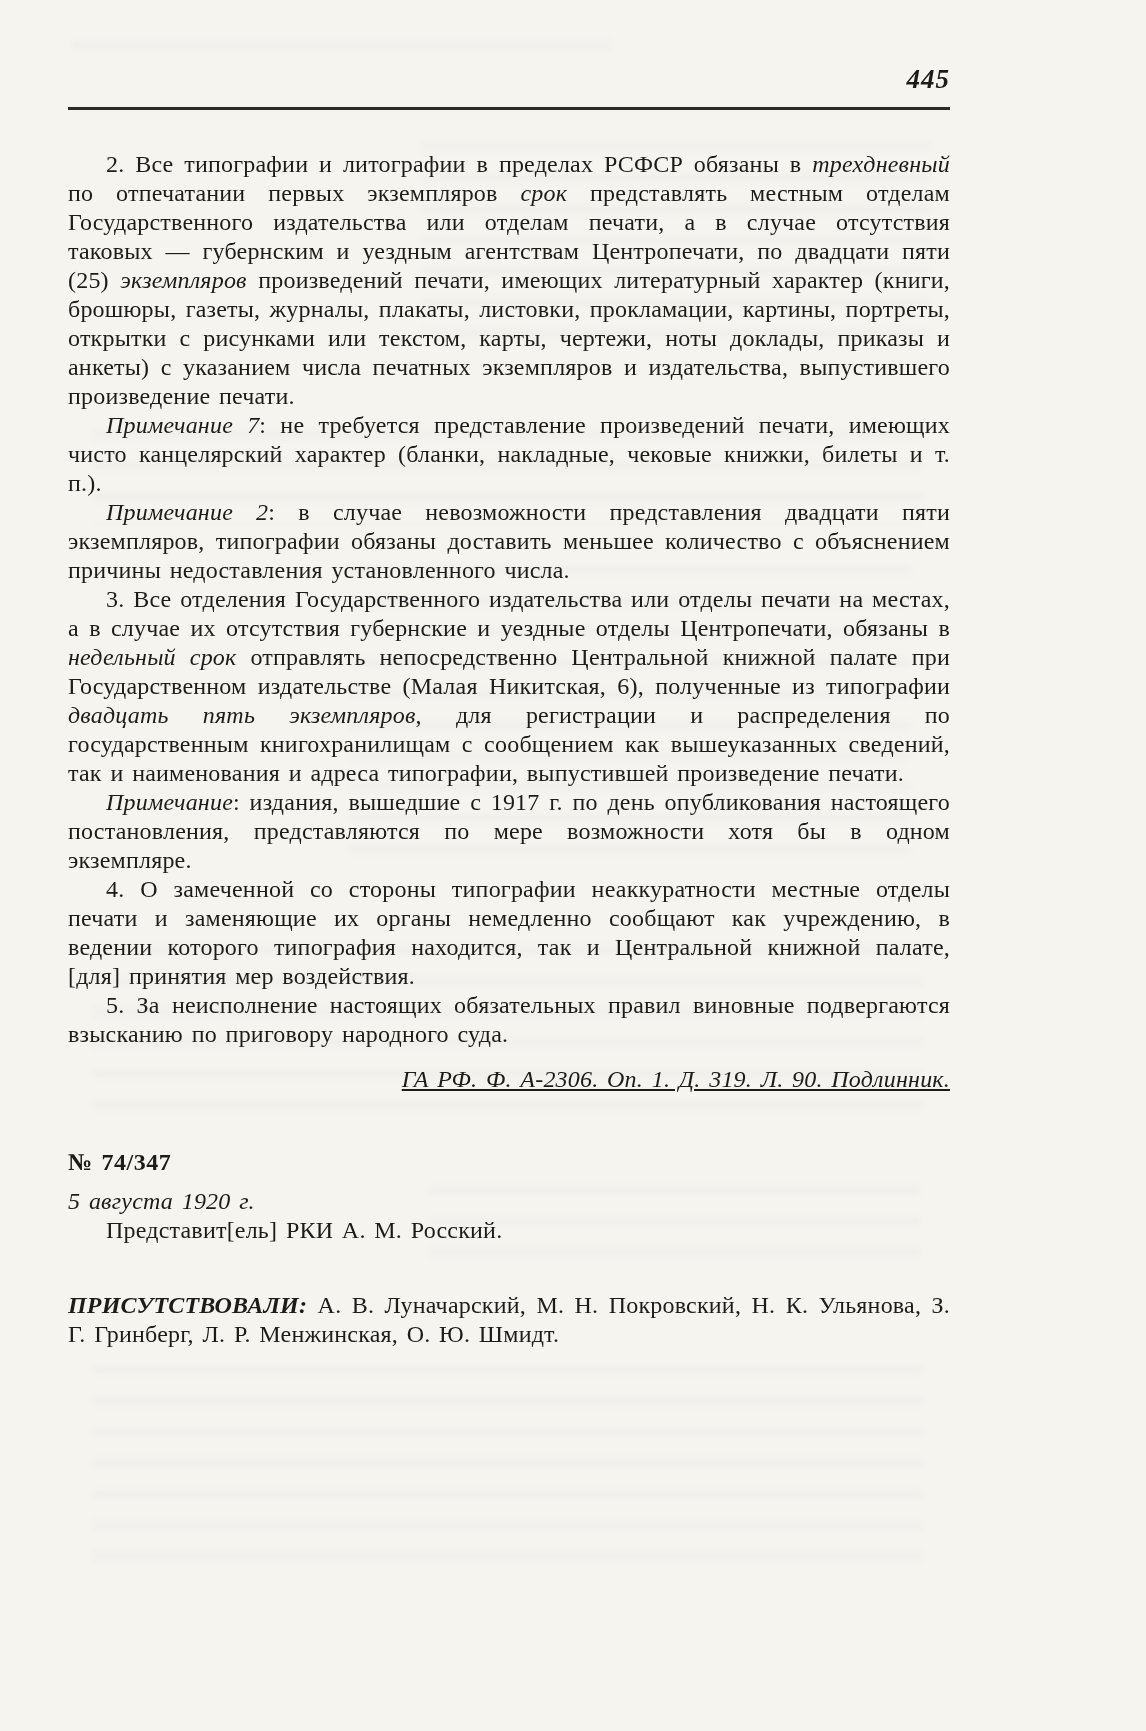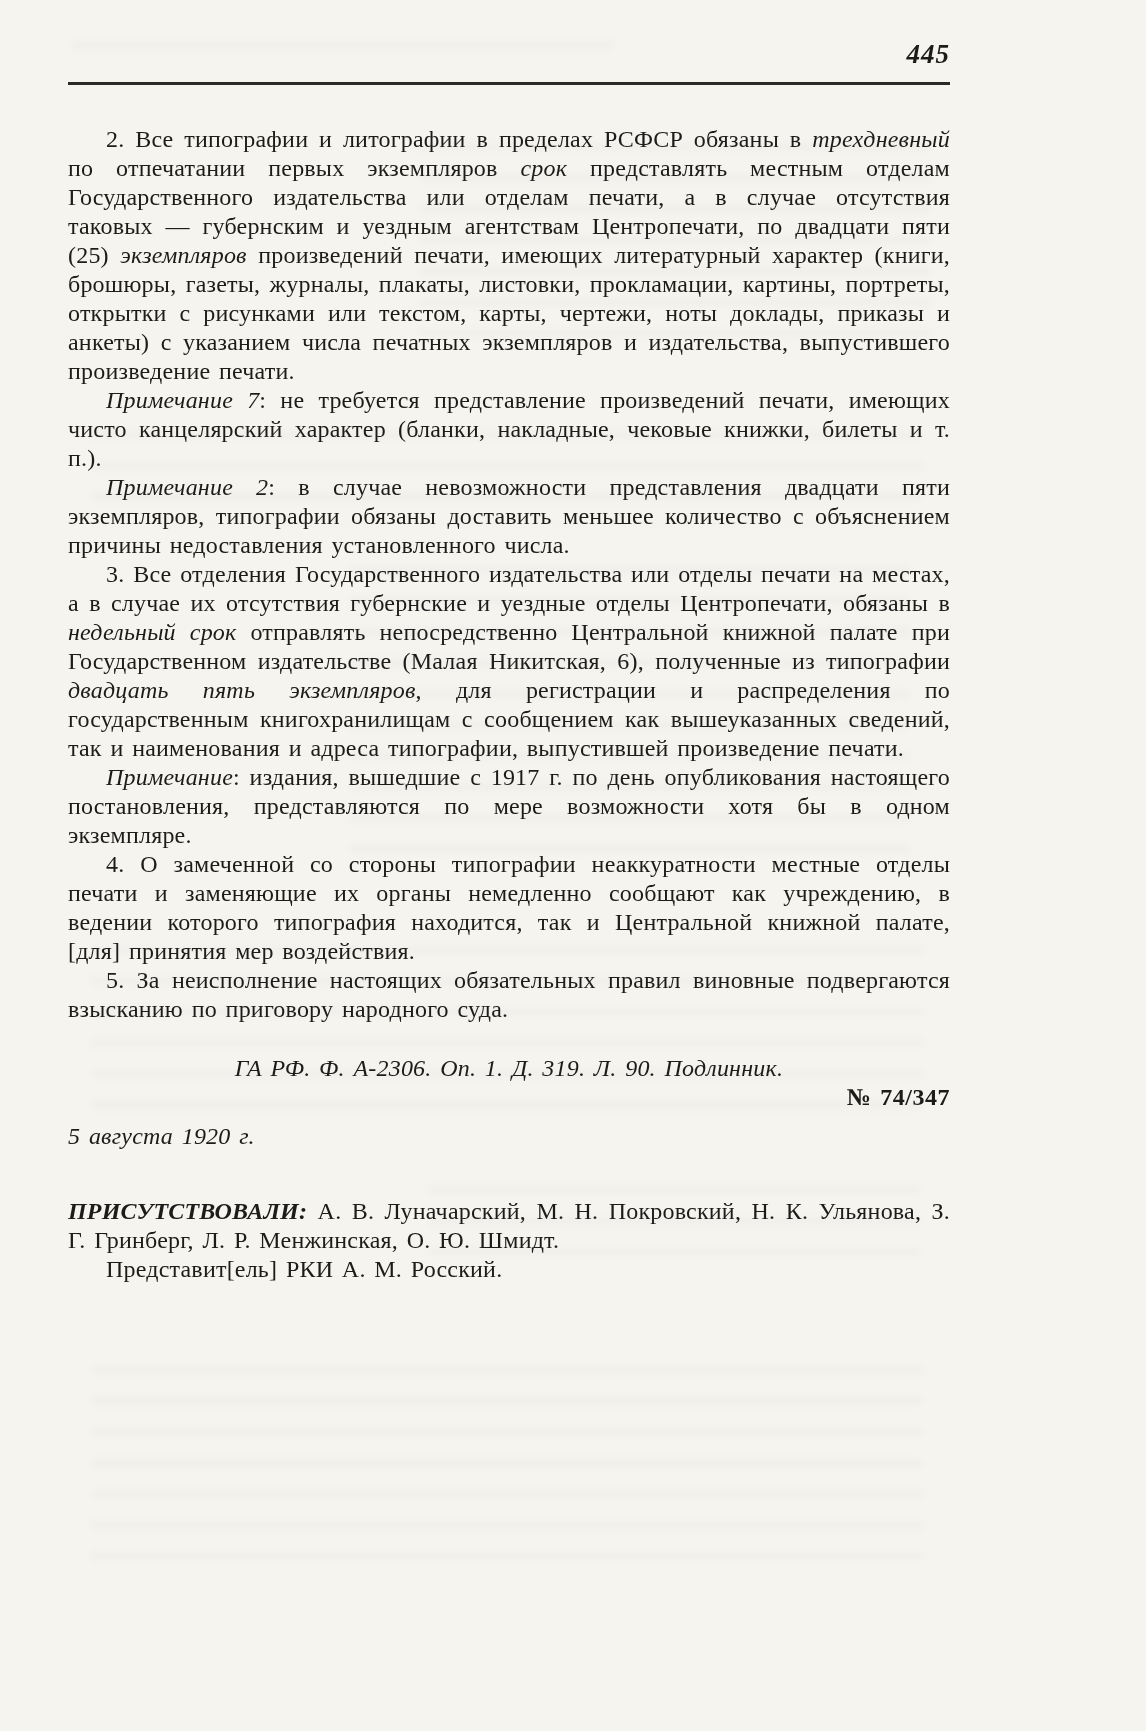--- a/index.html
+++ b/index.html
@@ -7,21 +7,21 @@
   html, body { margin:0; padding:0; }
   body {
     width:1146px; min-height:1731px;
     background:var(--bg);
     color:var(--ink);
     font-family:"Liberation Serif","DejaVu Serif",serif;
     position:relative;
     overflow:hidden;
   }
 
-  .page { position:relative; z-index:1; padding:39px 196px 60px 68px; }
+  .page { position:relative; z-index:1; padding:64px 196px 60px 68px; }
 
   .page-header { position:relative; margin-bottom:40px; }
   .page-number {
     display:block; text-align:right;
     font-style:italic; font-weight:bold;
     font-size:27px; letter-spacing:1px;
     padding-bottom:12px;
   }
   .header-rule { height:3px; background:var(--rule); }
 
@@ -30,22 +30,22 @@
     font-size:24px; line-height:29px;
     text-align:justify;
     text-indent:38px;
     word-spacing:2.5px;
     letter-spacing:0.2px;
   }
   .i { font-style:italic; }
   .b { font-weight:bold; }
 
   .signature   { text-align:right; font-style:italic; text-indent:0; margin-top:48px; }
-  .archive     { text-align:center;  font-style:italic; text-indent:0; margin-top:30px; }
-  .doc-number  { text-align:right;  font-weight:bold;  text-indent:0; letter-spacing:0.5px; }
+  .archive     { text-align:right;  font-style:italic; text-indent:0; margin-top:16px;text-decoration:underline; }
+  .doc-number  { text-align:left;  font-weight:bold;  text-indent:0; margin-top:54px; letter-spacing:0.5px; }
   .doc-date    { text-align:left; font-style:italic; text-indent:0; margin-top:10px; }
   .attendees   { text-indent:0; margin-top:46px; }
 
   
   .bleed {
     position:absolute; z-index:0; pointer-events:none;
     background:repeating-linear-gradient(
       to bottom,
       rgba(110,110,128,0.55) 0px, rgba(110,110,128,0.55) 10px,
       transparent 10px, transparent 31px);
@@ -81,16 +81,16 @@
       <p class="para body"><span>2. Все типографии и литографии в пределах РСФСР обязаны в </span><span class="i">трехдневный</span><span> по отпечатании первых экземпляров </span><span class="i">срок</span><span> представлять местным отделам Государственного издательства или отделам печати, а в случае отсутствия таковых — губернским и уездным агентствам Центропечати, по двадцати пяти (25) </span><span class="i">экземпляров</span><span> произведений печати, имеющих литературный характер (книги, брошюры, газеты, журналы, плакаты, листовки, прокламации, картины, портреты, открытки с рисунками или текстом, карты, чертежи, ноты доклады, приказы и анкеты) с указанием числа печатных экземпляров и издательства, выпустившего произведение печати.</span></p>
       <p class="para body"><span class="i">Примечание 7</span><span>: не требуется представление произведений печати, имеющих чисто канцелярский характер (бланки, накладные, чековые книжки, билеты и т. п.).</span></p>
       <p class="para body"><span class="i">Примечание 2</span><span>: в случае невозможности представления двадцати пяти экземпляров, типографии обязаны доставить меньшее количество с объяснением причины недоставления установленного числа.</span></p>
       <p class="para body"><span>3. Все отделения Государственного издательства или отделы печати на местах, а в случае их отсутствия губернские и уездные отделы Центропечати, обязаны в </span><span class="i">недельный срок</span><span> отправлять непосредственно Центральной книжной палате при Государственном издательстве (Малая Никитская, 6), полученные из типографии </span><span class="i">двадцать пять экземпляров</span><span>, для регистрации и распределения по государственным книгохранилищам с сообщением как вышеуказанных сведений, так и наименования и адреса типографии, выпустившей произведение печати.</span></p>
       <p class="para body"><span class="i">Примечание</span><span>: издания, вышедшие с 1917 г. по день опубликования настоящего постановления, представляются по мере возможности хотя бы в одном экземпляре.</span></p>
       <p class="para body"><span>4. О замеченной со стороны типографии неаккуратности местные отделы печати и заменяющие их органы немедленно сообщают как учреждению, в ведении которого типография находится, так и Центральной книжной палате, [для] принятия мер воздействия.</span></p>
       <p class="para body"><span>5. За неисполнение настоящих обязательных правил виновные подвергаются взысканию по приговору народного суда.</span></p>
       <p class="para archive"><span class="i">ГА РФ. Ф. А-2306. Оп. 1. Д. 319. Л. 90. Подлинник.</span></p>
       <p class="para doc-number"><span class="b">№ 74/347</span></p>
       <p class="para doc-date"><span class="i">5 августа 1920 г.</span></p>
+      <p class="para body"><span>Представит[ель] РКИ А. М. Росский.</span></p>
       <p class="para attendees"><span class="i b">ПРИСУТСТВОВАЛИ:</span><span> А. В. Луначарский, М. Н. Покровский, Н. К. Ульянова, З. Г. Гринберг, Л. Р. Менжинская, О. Ю. Шмидт.</span></p>
-      <p class="para body"><span>Представит[ель] РКИ А. М. Росский.</span></p>
     </main>
 </div>
 
 </body></html>

